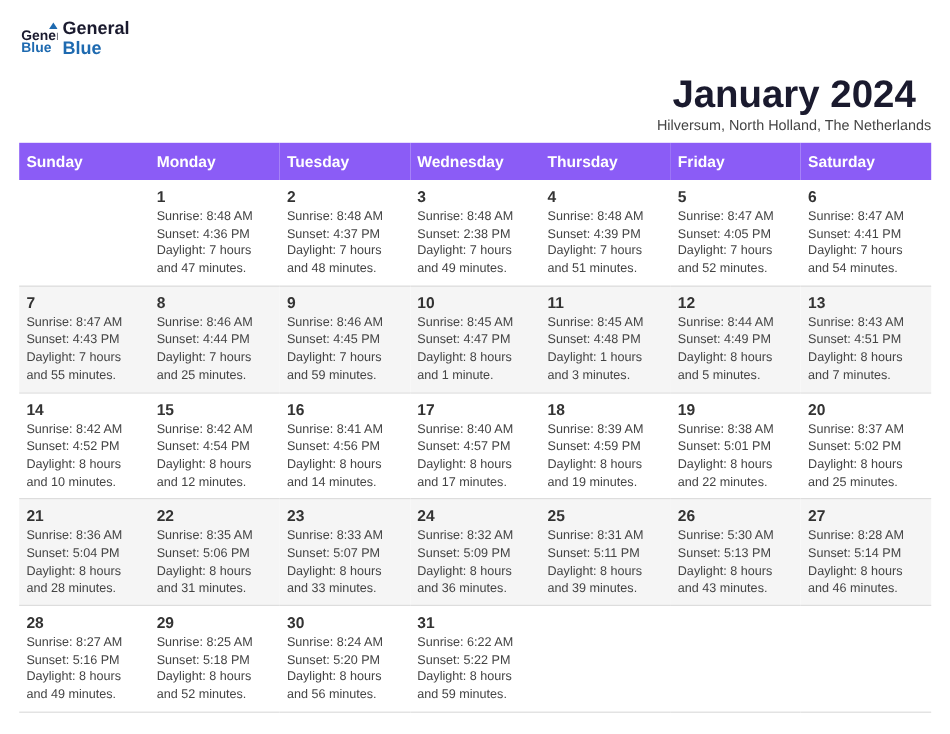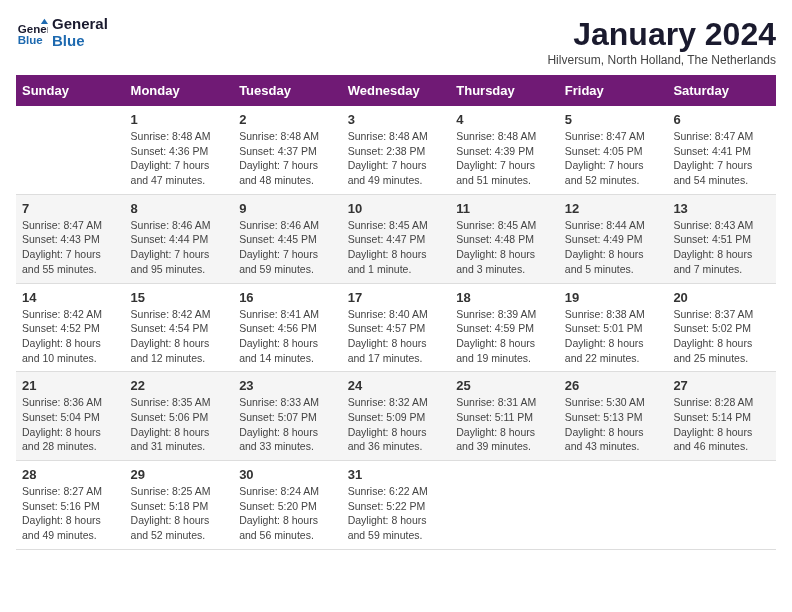--- a/index.html
+++ b/index.html
@@ -19,38 +19,39 @@
     .logo {
       display: flex;
       align-items: center;
       gap: 4px;
     }
     .logo-icon {
       width: 32px;
       height: 32px;
     }
     .title-block {
-      text-align: right;
+      text-align: center;
+      margin-top: 44px;
     }
     .main-title {
       font-size: 32px;
       font-weight: bold;
       color: #1a1a2e;
     }
     .subtitle {
       font-size: 12px;
       color: #444;
     }
     table {
       width: 100%;
       border-collapse: collapse;
       margin-top: 8px;
     }
     thead tr {
-      background-color: #701a75;
+      background-color: #8b5cf6;
       color: white;
     }
     thead th {
       padding: 8px 6px;
       text-align: left;
       font-size: 13px;
       font-weight: bold;
     }
     tbody tr {
       border-bottom: 1px solid #ddd;
@@ -172,21 +173,21 @@
           <span>Sunrise: 8:47 AM</span><br>
           <span>Sunset: 4:43 PM</span><br>
           <span>Daylight: 7 hours and 55 minutes.</span>
         </div>
         </td>
         <td>
           <span class="day-num">8</span>
         <div class="day-info">
           <span>Sunrise: 8:46 AM</span><br>
           <span>Sunset: 4:44 PM</span><br>
-          <span>Daylight: 7 hours and 95 minutes.</span>
+          <span>Daylight: 7 hours and 25 minutes.</span>
         </div>
         </td>
         <td>
           <span class="day-num">9</span>
         <div class="day-info">
           <span>Sunrise: 8:46 AM</span><br>
           <span>Sunset: 4:45 PM</span><br>
           <span>Daylight: 7 hours and 59 minutes.</span>
         </div>
         </td>
@@ -196,21 +197,21 @@
           <span>Sunrise: 8:45 AM</span><br>
           <span>Sunset: 4:47 PM</span><br>
           <span>Daylight: 8 hours and 1 minute.</span>
         </div>
         </td>
         <td>
           <span class="day-num">11</span>
         <div class="day-info">
           <span>Sunrise: 8:45 AM</span><br>
           <span>Sunset: 4:48 PM</span><br>
-          <span>Daylight: 8 hours and 3 minutes.</span>
+          <span>Daylight: 1 hours and 3 minutes.</span>
         </div>
         </td>
         <td>
           <span class="day-num">12</span>
         <div class="day-info">
           <span>Sunrise: 8:44 AM</span><br>
           <span>Sunset: 4:49 PM</span><br>
           <span>Daylight: 8 hours and 5 minutes.</span>
         </div>
         </td>

